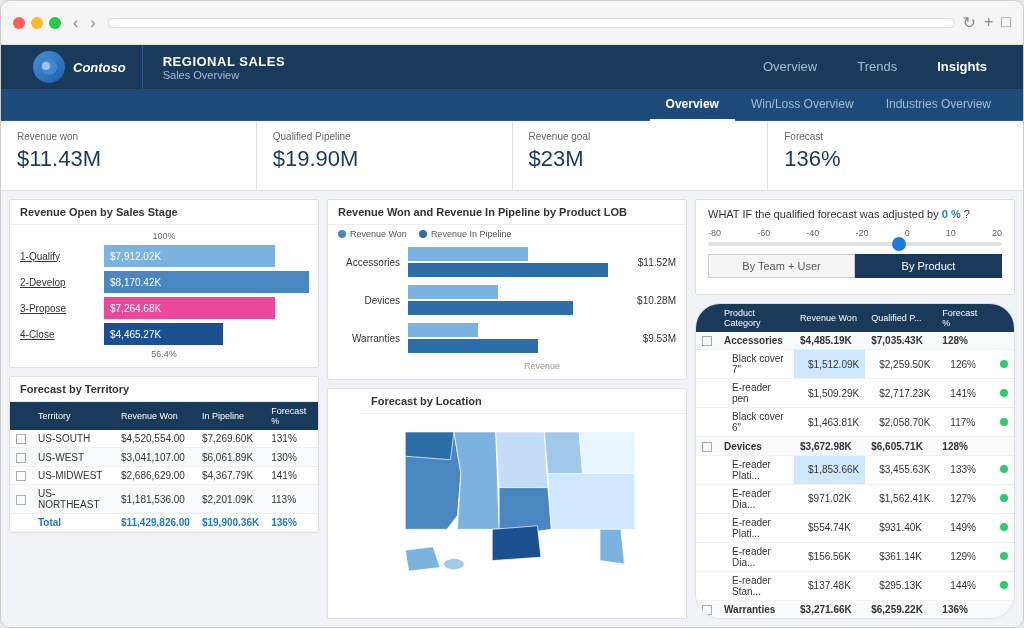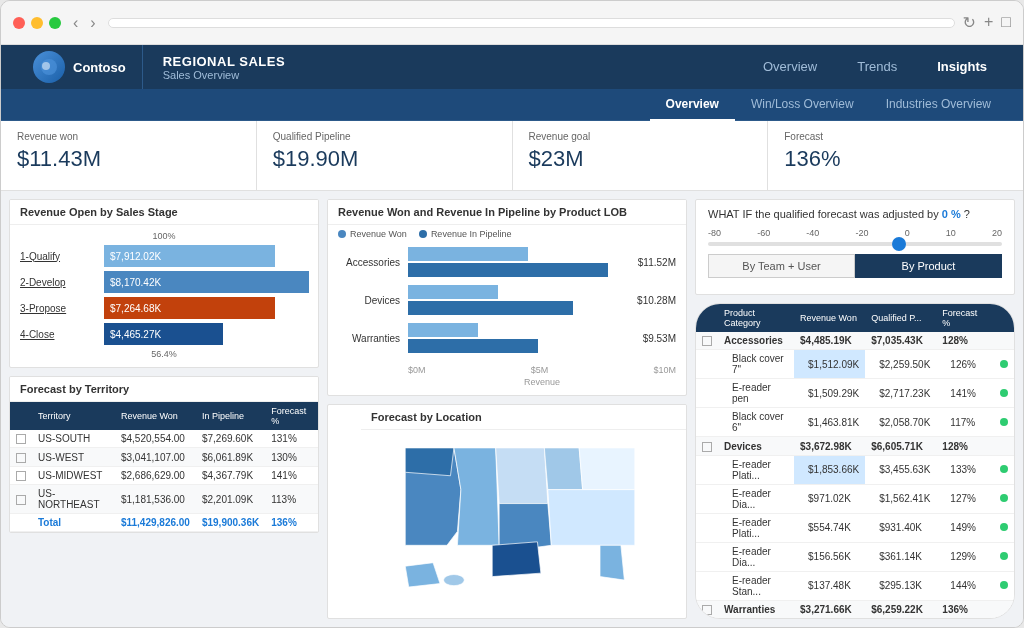--- a/index.html
+++ b/index.html
@@ -63,21 +63,21 @@
       height: 32px;
       background: linear-gradient(135deg, #4a90d9, #1a5fa8);
       border-radius: 50%;
       display: flex;
       align-items: center;
       justify-content: center;
       color: white;
       font-size: 14px;
       font-weight: bold;
     }
-    .logo-text { color: white; font-size: 13px; font-weight: 600; }
+    .logo-text { color: white; font-size: 13px; font-weight: 600; font-style: italic; }
     .app-title-area {
       display: flex;
       flex-direction: column;
       justify-content: center;
       padding: 0 20px;
       border-left: 1px solid #2d5a8a;
     }
     .app-title-main { color: white; font-size: 13px; font-weight: 700; letter-spacing: 0.5px; }
     .app-title-sub { color: #a0bcd8; font-size: 11px; }
     .top-nav-links {
@@ -352,21 +352,21 @@
               </div>
               <div class="stage-row">
                 <div class="stage-label">2-Develop</div>
                 <div class="stage-bar-container">
                   <div class="stage-bar" style="width:90%; background:#4a87c0;">$8,170.42K</div>
                 </div>
               </div>
               <div class="stage-row">
                 <div class="stage-label">3-Propose</div>
                 <div class="stage-bar-container">
-                  <div class="stage-bar" style="width:75%; background:#c2410c;">$7,264.68K</div>
+                  <div class="stage-bar" style="width:75%; background:#ec4899;">$7,264.68K</div>
                 </div>
               </div>
               <div class="stage-row">
                 <div class="stage-label">4-Close</div>
                 <div class="stage-bar-container">
                   <div class="stage-bar" style="width:52%; background:#1a5090;">$4,465.27K</div>
                 </div>
               </div>
               <div class="stage-56">56.4%</div>
             </div>
@@ -469,25 +469,20 @@
                 <div class="bars-container">
                   <div class="bar-row">
                     <div class="bar1" style="width:70px; background:#7ab3e0;"></div>
                   </div>
                   <div class="bar-row">
                     <div class="bar2" style="width:130px; background:#2d6ea8;"></div>
                   </div>
                 </div>
                 <div class="product-value">$9.53M</div>
               </div>
-              <div class="x-axis-labels">
-                <span>$0M</span>
-                <span>$5M</span>
-                <span>$10M</span>
-              </div>
               <div style="text-align:center; font-size:9px; color:#999; padding-left:70px; margin-top:2px;">Revenue</div>
             </div>
           </div>
 
           <div class="panel map-panel">
             <div class="panel-header">Forecast by Location</div>
             <div style="padding: 4px;">
               <svg viewBox="0 0 400 230" width="100%" height="160">
 
                 <path d="M30,20 L100,20 L110,80 L105,140 L90,160 L30,160 Z" fill="#4a87c0" stroke="white" stroke-width="1"></path>

